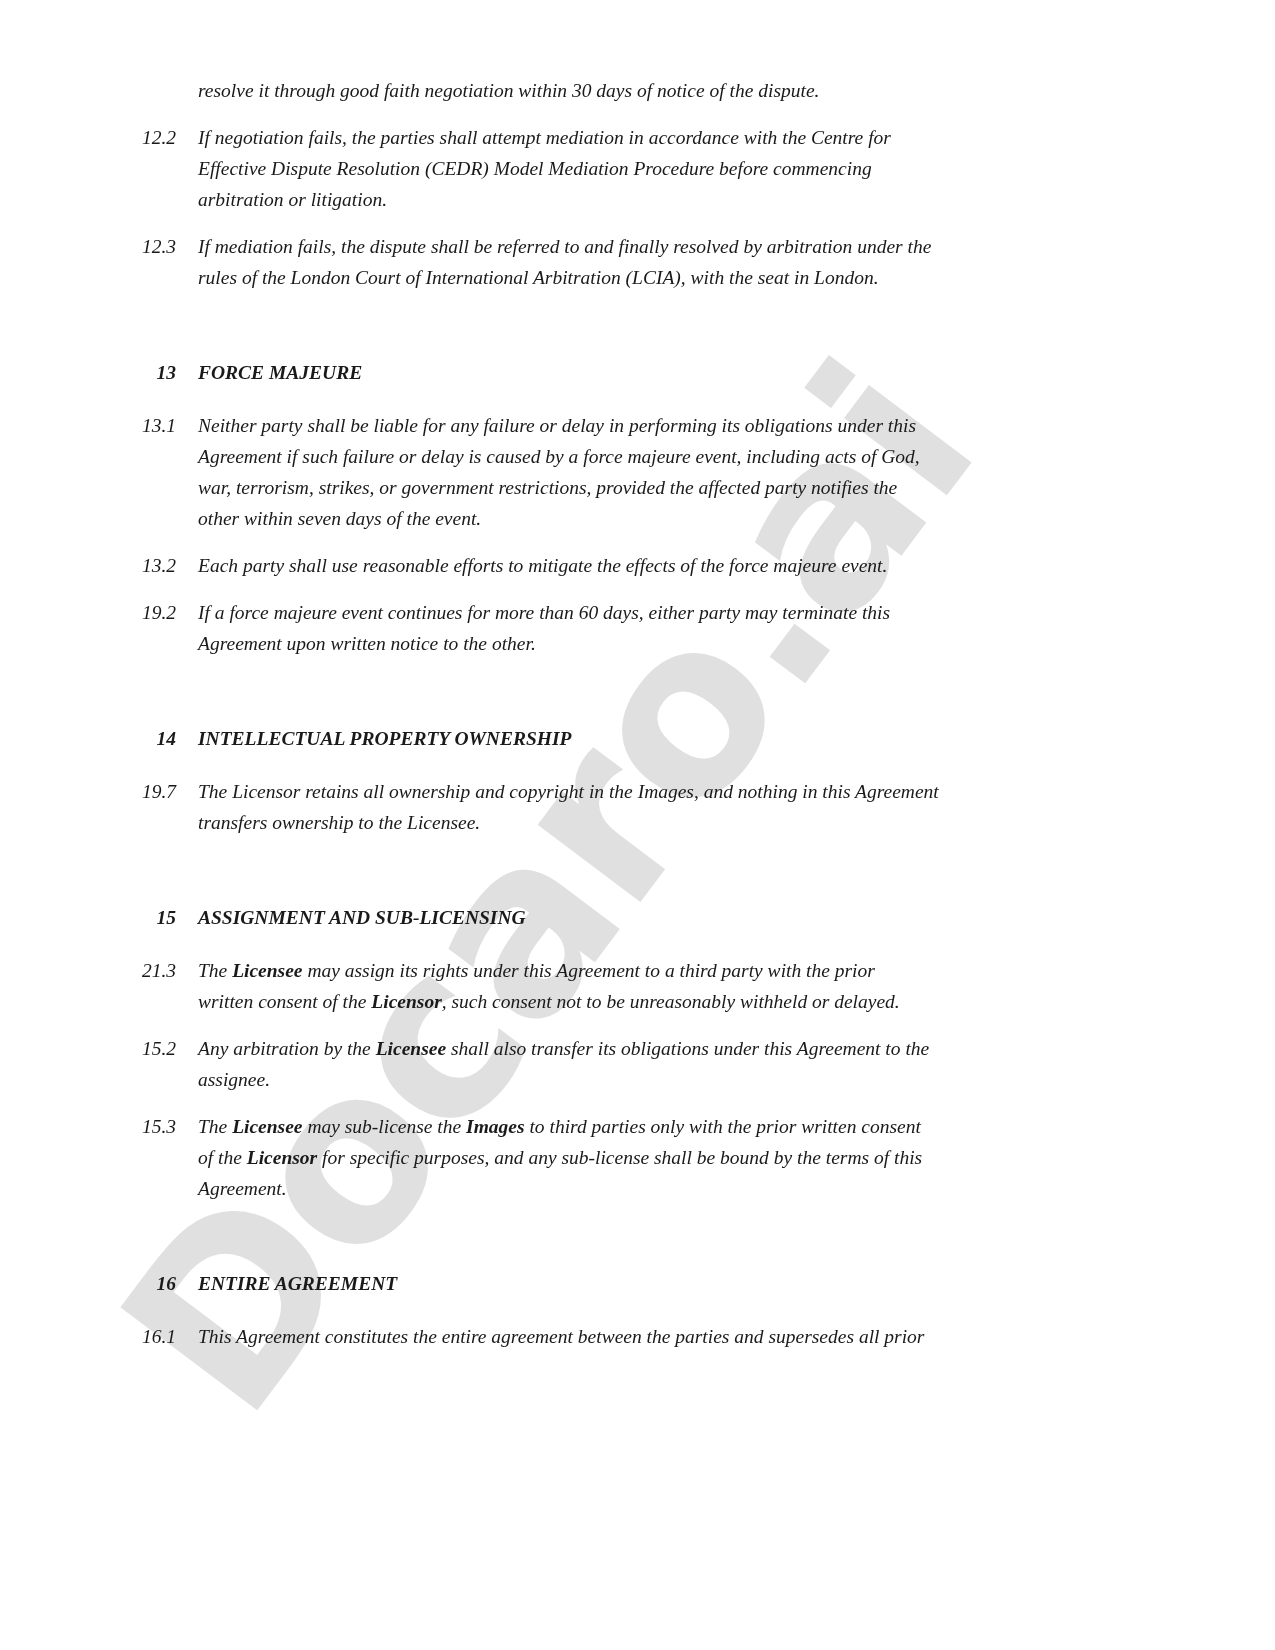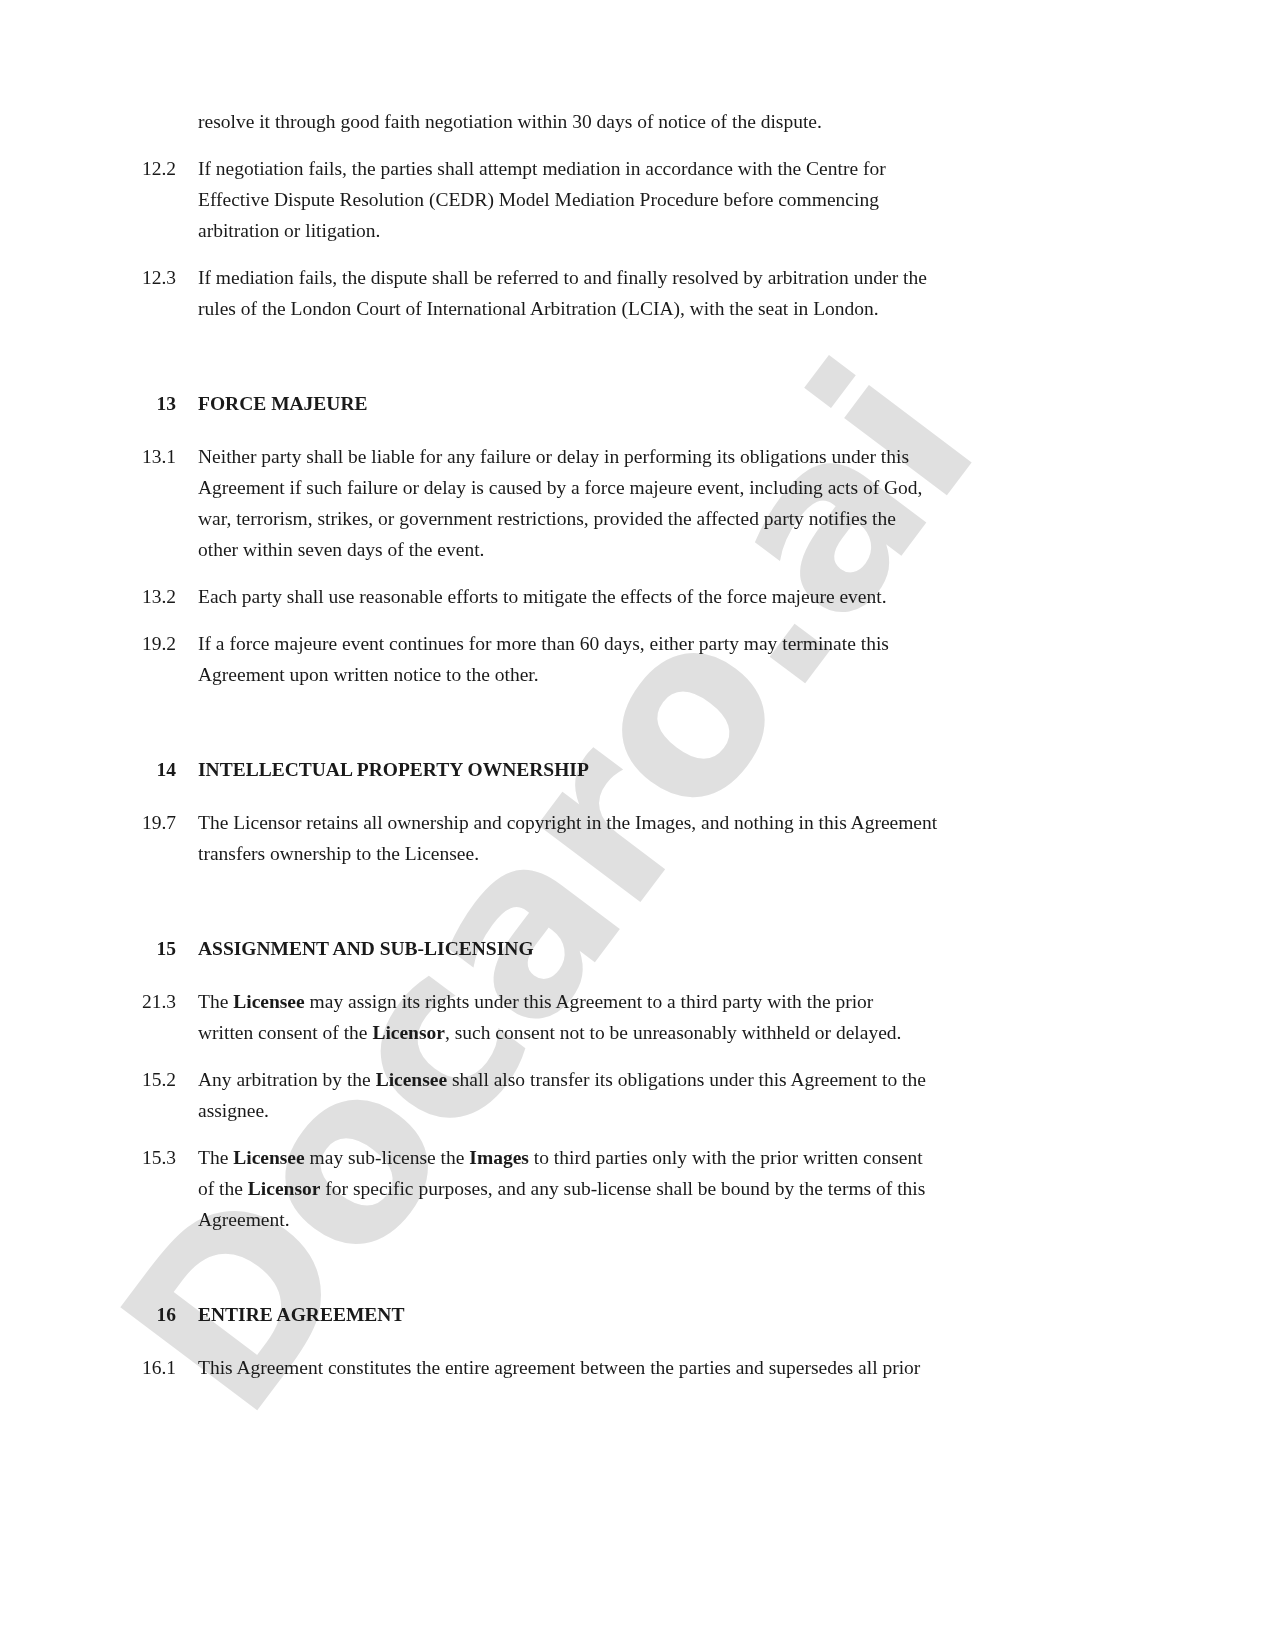--- a/index.html
+++ b/index.html
@@ -29,21 +29,22 @@
     color: #e0e0e0;
     white-space: nowrap;
     transform: rotate(-53deg);
     z-index: 0;
     user-select: none;
     letter-spacing: -4px;
   }
   .doc {
     position: relative;
     z-index: 1;
-    padding-top: 106px;
+    padding-top: 75px;
+    font-style: italic;
   }
   .row {
     display: grid;
     grid-template-columns: 62px 940px;
     column-gap: 22px;
     padding-left: 114px;
     font-size: 19.5px;
     line-height: 31px;
   }
   .row.clause {

